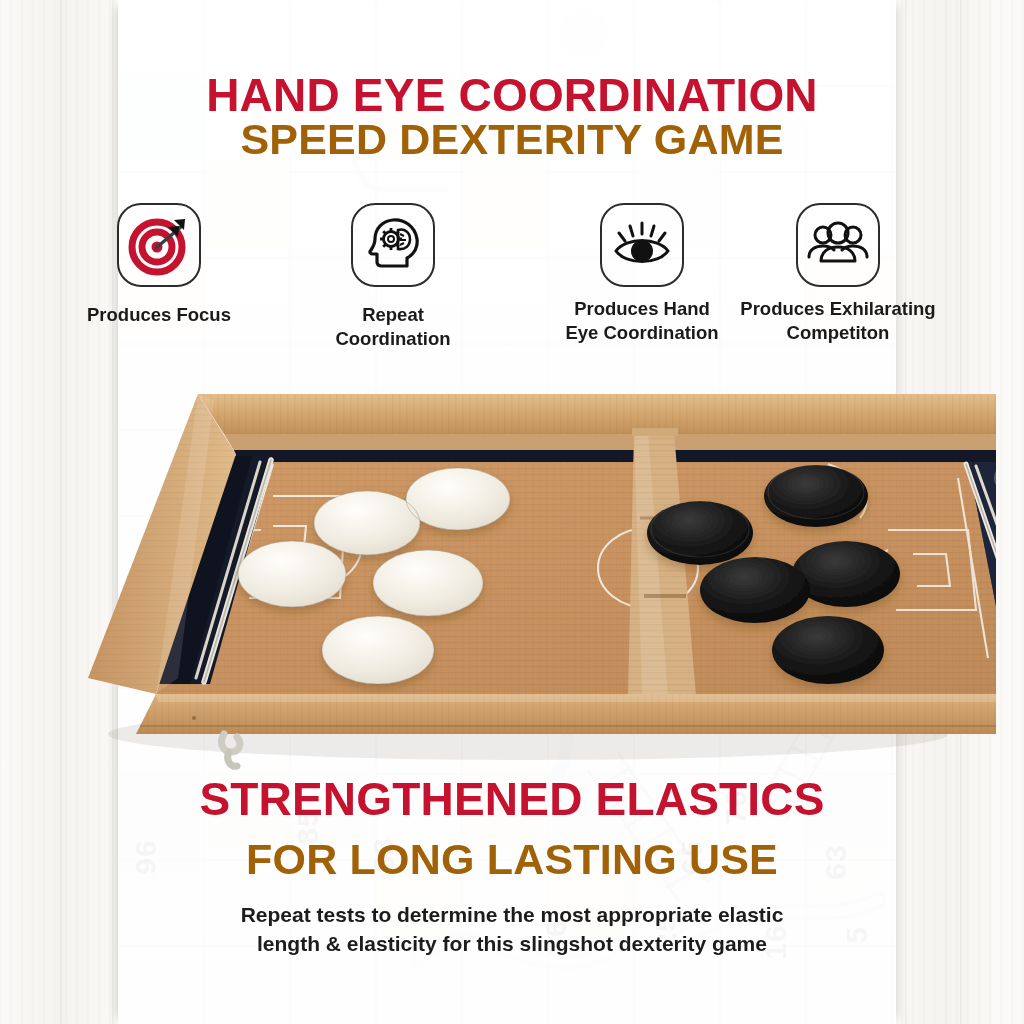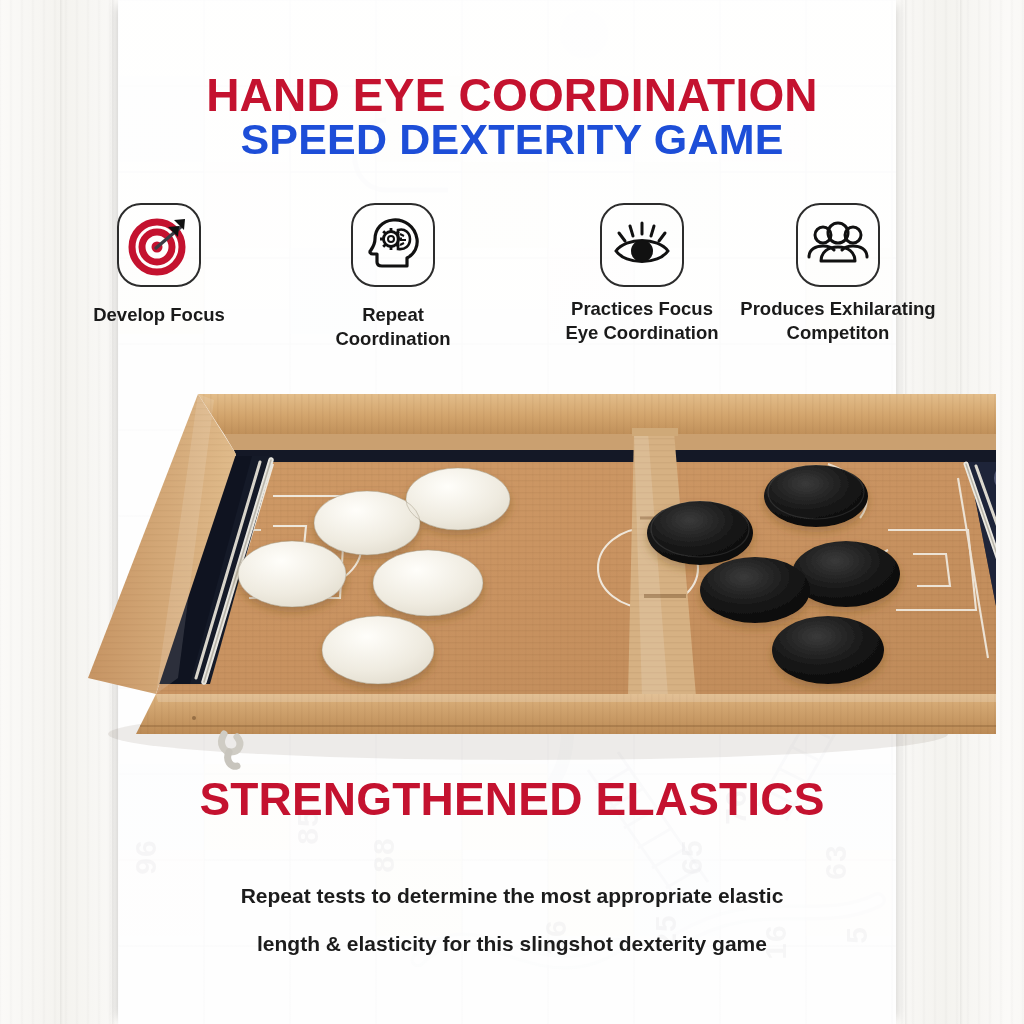--- a/index.html
+++ b/index.html
@@ -47,21 +47,21 @@
   }
 
   
   .head-wrap{ position:absolute; left:0; width:1024px; text-align:center; }
   .h-red{
     font-size:46px; font-weight:700; letter-spacing:.2px;
     color:#c4122f; white-space:nowrap;
   }
   .h-blue{
     font-size:43px; font-weight:700; letter-spacing:.2px;
-    color:#1d4ed8; white-space:nowrap;
+    color:#a16207; white-space:nowrap;
   }
 
   
   .feature{ position:absolute; text-align:center; }
   .icon-box{
     width:84px; height:84px; margin:0 auto;
     border:2px solid #2c2c2c; border-radius:24px;
     display:flex; align-items:center; justify-content:center;
     background:rgba(255,255,255,0.10);
   }
@@ -187,21 +187,21 @@
     <div class="icon-box">
       <svg width="62" height="62" viewBox="0 0 62 62">
         <circle cx="29" cy="33" r="25" fill="none" stroke="#c4122f" stroke-width="7"></circle>
         <circle cx="29" cy="33" r="15" fill="none" stroke="#c4122f" stroke-width="7"></circle>
         <circle cx="29" cy="33" r="5.5" fill="#c4122f"></circle>
         <line x1="28" y1="34" x2="54" y2="12" stroke="#3c3c44" stroke-width="3.4" stroke-linecap="round"></line>
         <path d="M46 6 L57 5 L56 16 Z" fill="#111"></path>
         <path d="M40 13 L51 12 L50 23 Z" fill="#111"></path>
       </svg>
     </div>
-    <div class="feature-label">Develop Focus</div>
+    <div class="feature-label">Produces Focus</div>
   </div>
 
   <div class="feature" style="left:307px; top:203px; width:172px;">
     <div class="icon-box">
       <svg width="62" height="62" viewBox="0 0 62 62">
         <path d="M45 52 L45 44 C53 40 56 32 55 25 C53 12 42 5 31 6 C20 7 13 15 13 25
                  C13 30 11 33 9 36 C7 38 8 40 11 40 L15 40 L15 48 C15 51 17 52 20 52 Z" fill="none" stroke="#111" stroke-width="3.2" stroke-linejoin="round"></path>
         <path d="M36 16 C43 14 48 19 48 25 C48 32 43 36 36 35 Z" fill="none" stroke="#111" stroke-width="2.6"></path>
         <path d="M38 20 L42 22 M38 26 L44 26 M38 31 L42 29" stroke="#111" stroke-width="2"></path>
         <g stroke="#111" stroke-width="2.8" fill="none">
@@ -223,21 +223,21 @@
         <circle cx="32" cy="38" r="11" fill="#111"></circle>
         <g stroke="#111" stroke-width="3" stroke-linecap="round">
           <line x1="32" y1="10" x2="32" y2="21"></line>
           <line x1="20" y1="13" x2="23" y2="23"></line>
           <line x1="44" y1="13" x2="41" y2="23"></line>
           <line x1="9" y1="20" x2="15" y2="28"></line>
           <line x1="55" y1="20" x2="49" y2="28"></line>
         </g>
       </svg>
     </div>
-    <div class="feature-label" style="margin-top:10px;">Practices Focus
+    <div class="feature-label" style="margin-top:10px;">Produces Hand
 Eye Coordination</div>
   </div>
 
   <div class="feature" style="left:718px; top:203px; width:240px;">
     <div class="icon-box">
       <svg width="64" height="64" viewBox="0 0 64 64">
         <circle cx="17" cy="22" r="8" fill="none" stroke="#111" stroke-width="3"></circle>
         <circle cx="47" cy="22" r="8" fill="none" stroke="#111" stroke-width="3"></circle>
         <circle cx="32" cy="20" r="10" fill="none" stroke="#111" stroke-width="3"></circle>
         <path d="M3 44 C3 36 10 33 17 33 C22 33 26 34.5 28 37" fill="none" stroke="#111" stroke-width="3" stroke-linecap="round"></path>
@@ -429,17 +429,20 @@
       <g>
         <path d="M1072 354 C1066 364 1072 372 1079 372 C1087 372 1091 364 1085 357" fill="none" stroke="#cfccc4" stroke-width="7" stroke-linecap="round"></path>
         <path d="M1077 372 C1073 380 1079 388 1085 386" fill="none" stroke="#c8c5bd" stroke-width="7" stroke-linecap="round"></path>
       </g>
     </svg>
   </div>
 
   <div class="head-wrap" style="top:772px;">
     <div class="h-red">STRENGTHENED ELASTICS</div>
   </div>
-
-  <div class="sub-copy" style="top:881px;">Repeat tests to determine the most appropriate elastic</div>
+  <div class="head-wrap" style="top:835px;">
+    <div class="h-blue">FOR LONG LASTING USE</div>
+  </div>
+
+  <div class="sub-copy" style="top:900px;">Repeat tests to determine the most appropriate elastic</div>
   <div class="sub-copy" style="top:929px;">length &amp; elasticity for this slingshot dexterity game</div>
 
 </div>
 
 </body></html>

